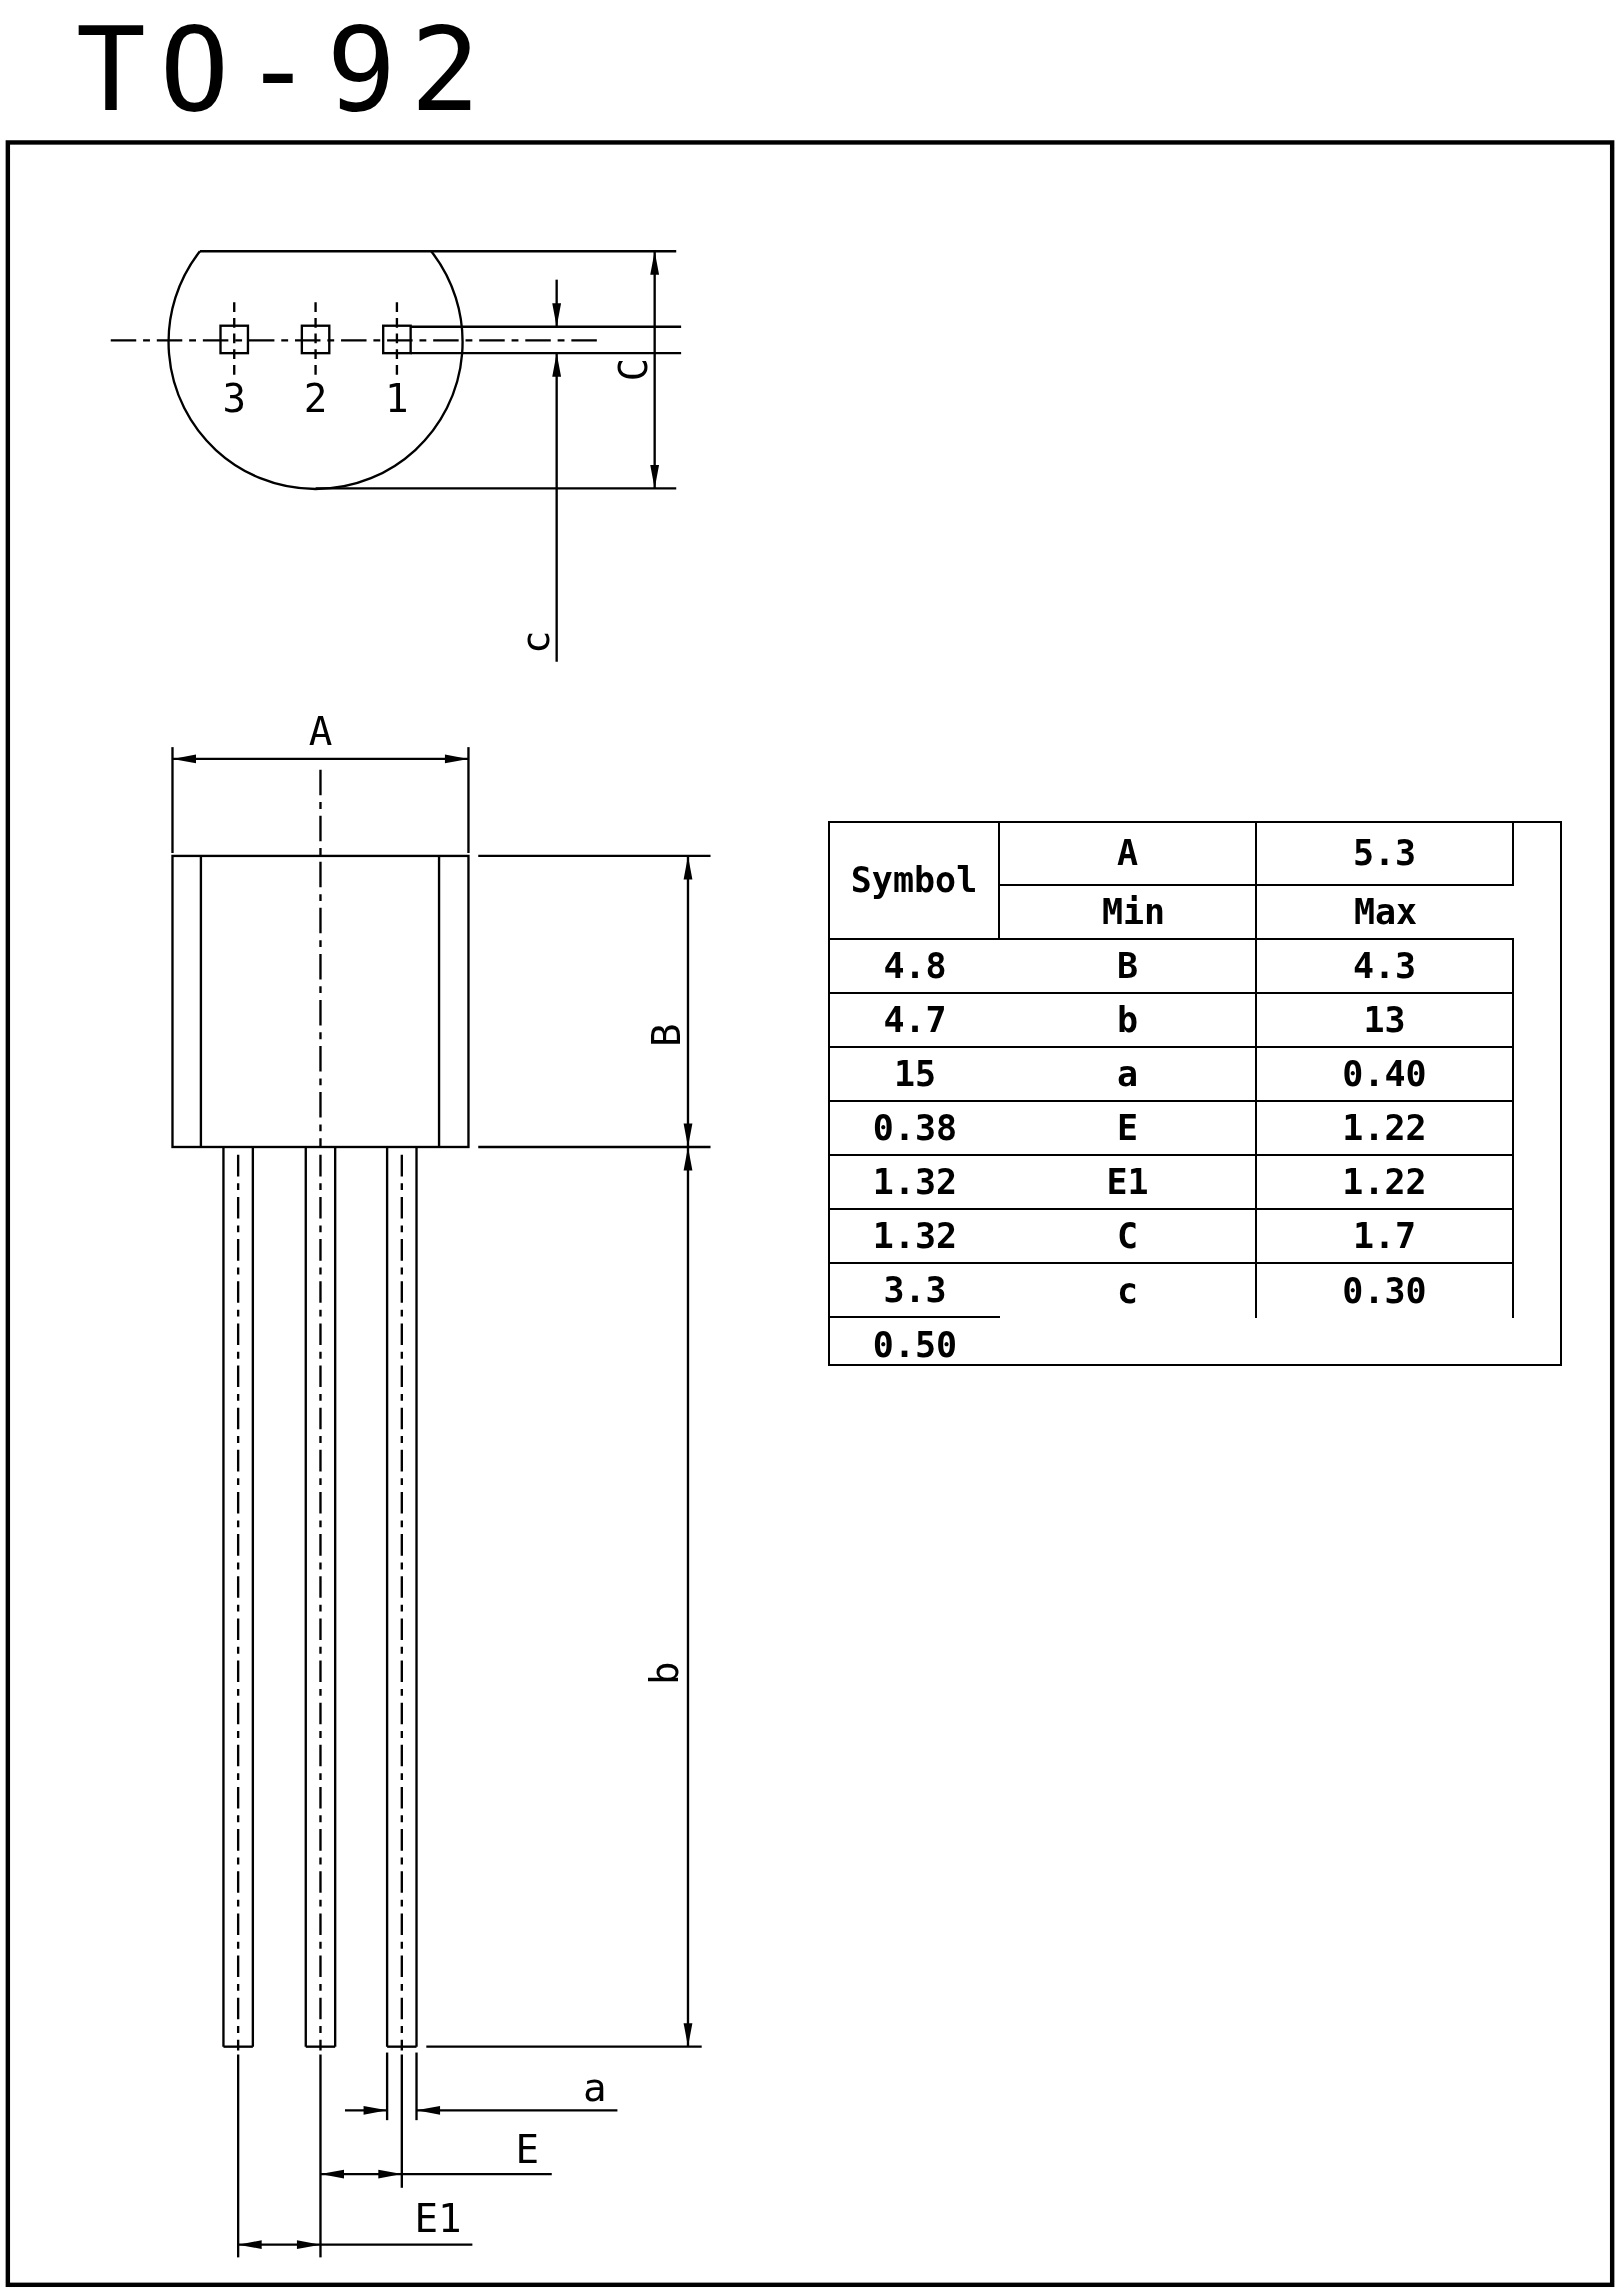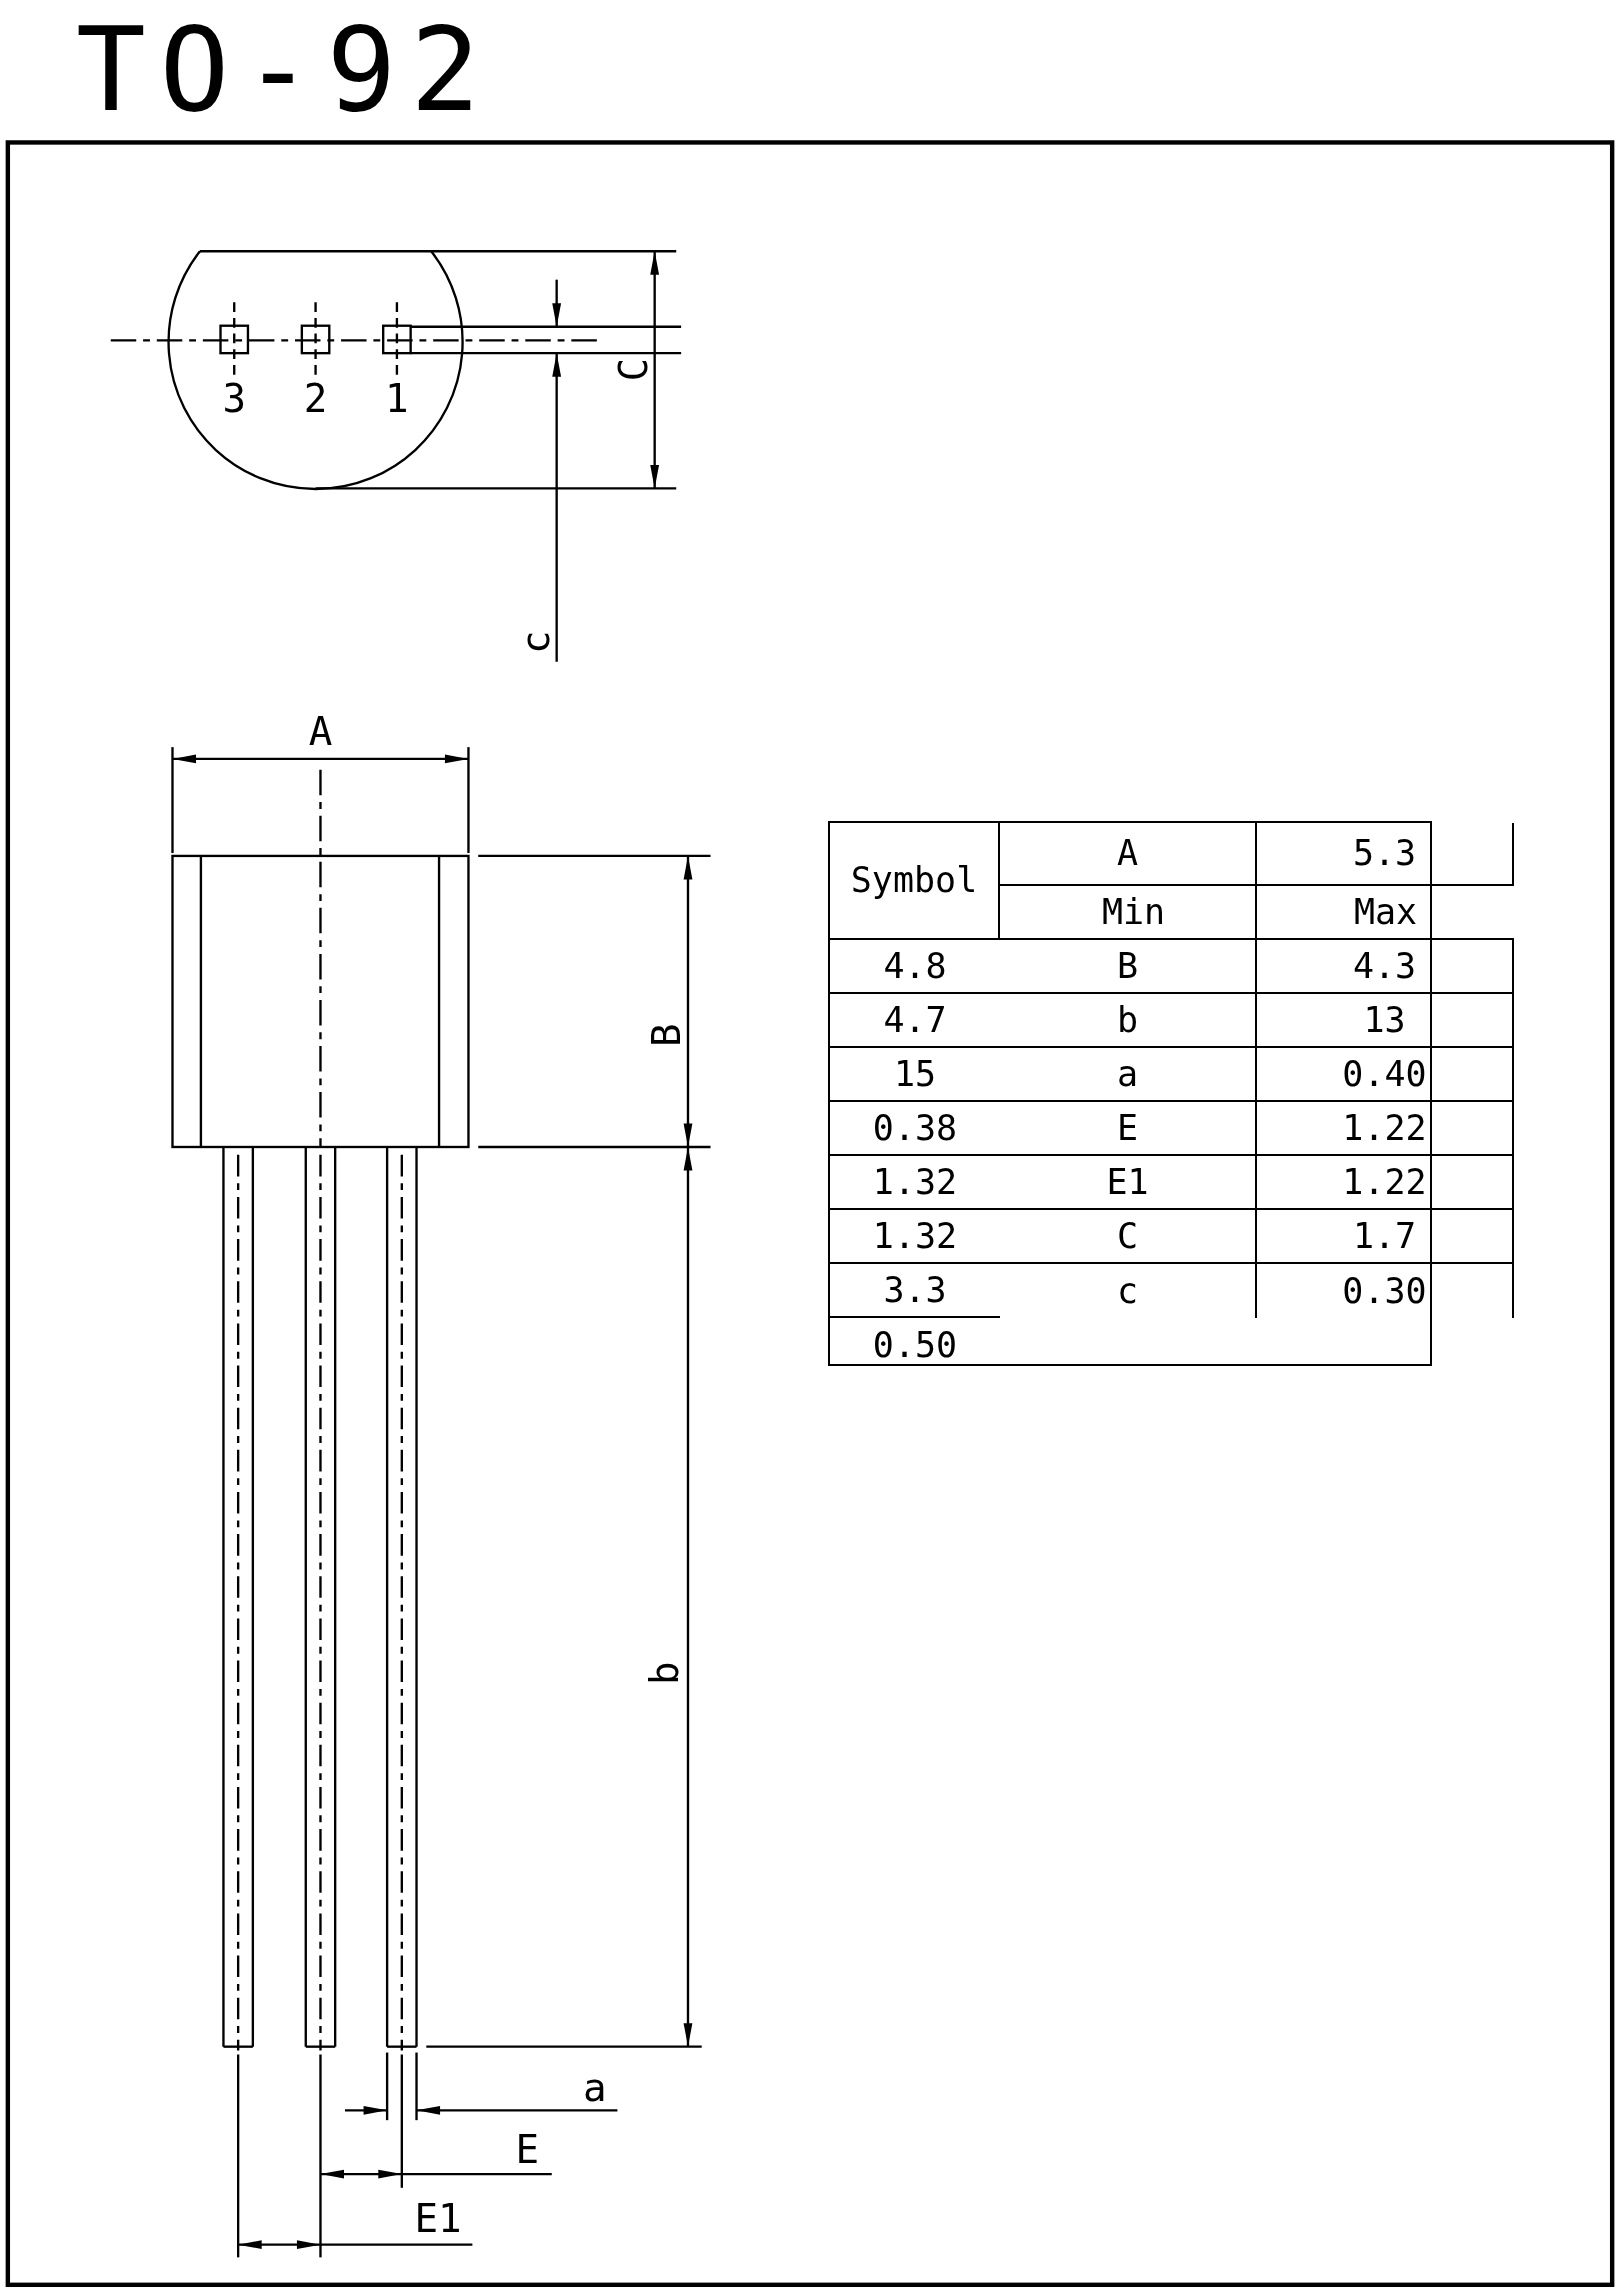--- a/index.html
+++ b/index.html
@@ -20,25 +20,25 @@
   .thin{stroke-width:2.4px;}
   .frame{stroke-width:4.5px;}
   .dashC{stroke-dasharray:26 7 7 7;}
   .dashS{stroke-dasharray:10 6;}
   .dashL{stroke-dasharray:22 7 7 7;}
   .arrow{fill:#000;stroke:none;}
   .dimlabel{
     font-family:"DejaVu Sans Mono",monospace;font-size:40px;fill:#000;stroke:none;
   }
   .dim-table{
-    position:absolute;left:828px;top:821px;width:604px;height:545px;
+    position:absolute;left:828px;top:821px;width:734px;height:545px;
     display:grid;grid-template-columns:170px 257px 257px;
     grid-template-rows:63px 54px repeat(8,54px);
     border:2.9px solid #000;box-sizing:border-box;
-    font-size:35px;line-height:1;
+    font-size:35px;line-height:1;font-weight:bold;
   }
   .dim-table .cell{
     display:flex;align-items:center;justify-content:center;
     border-right:2px solid #000;border-bottom:2px solid #000;
     box-sizing:border-box;white-space:pre;
   }
   .dim-table .cell.lastcol{border-right:none;}
   .dim-table .cell.lastrow{border-bottom:none;}
   .c-symbol{grid-row:1/3;grid-column:1/2;}
   .c-dims{grid-row:1/2;grid-column:2/4;border-right:none;}

